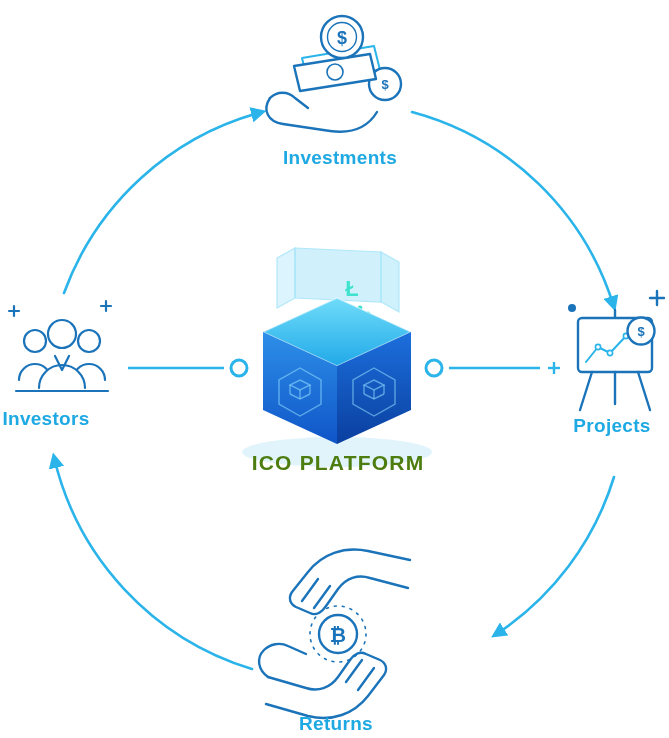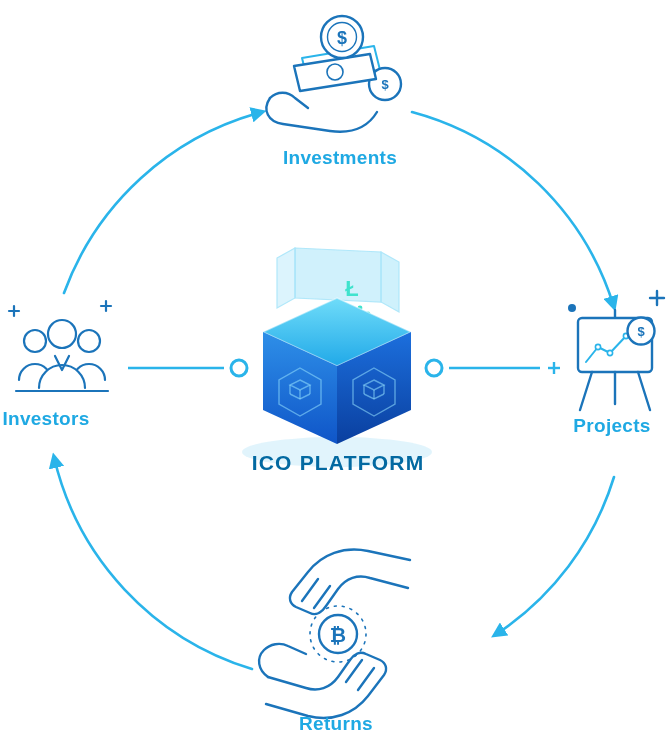--- a/index.html
+++ b/index.html
@@ -18,21 +18,21 @@
     font-size:19px;
     color:#1fa9e3;
     letter-spacing:.3px;
     white-space:nowrap;
   }
   .center-title{
     position:absolute;
     transform:translateX(-50%);
     font-weight:bold;
     font-size:21px;
-    color:#0369a1;
+    color:#4d7c0f;
     letter-spacing:1.2px;
     white-space:nowrap;
   }
 </style>
 </head>
 <body>
 
 <div id="stage">
 
 <svg width="669" height="738" viewBox="0 0 669 738">

